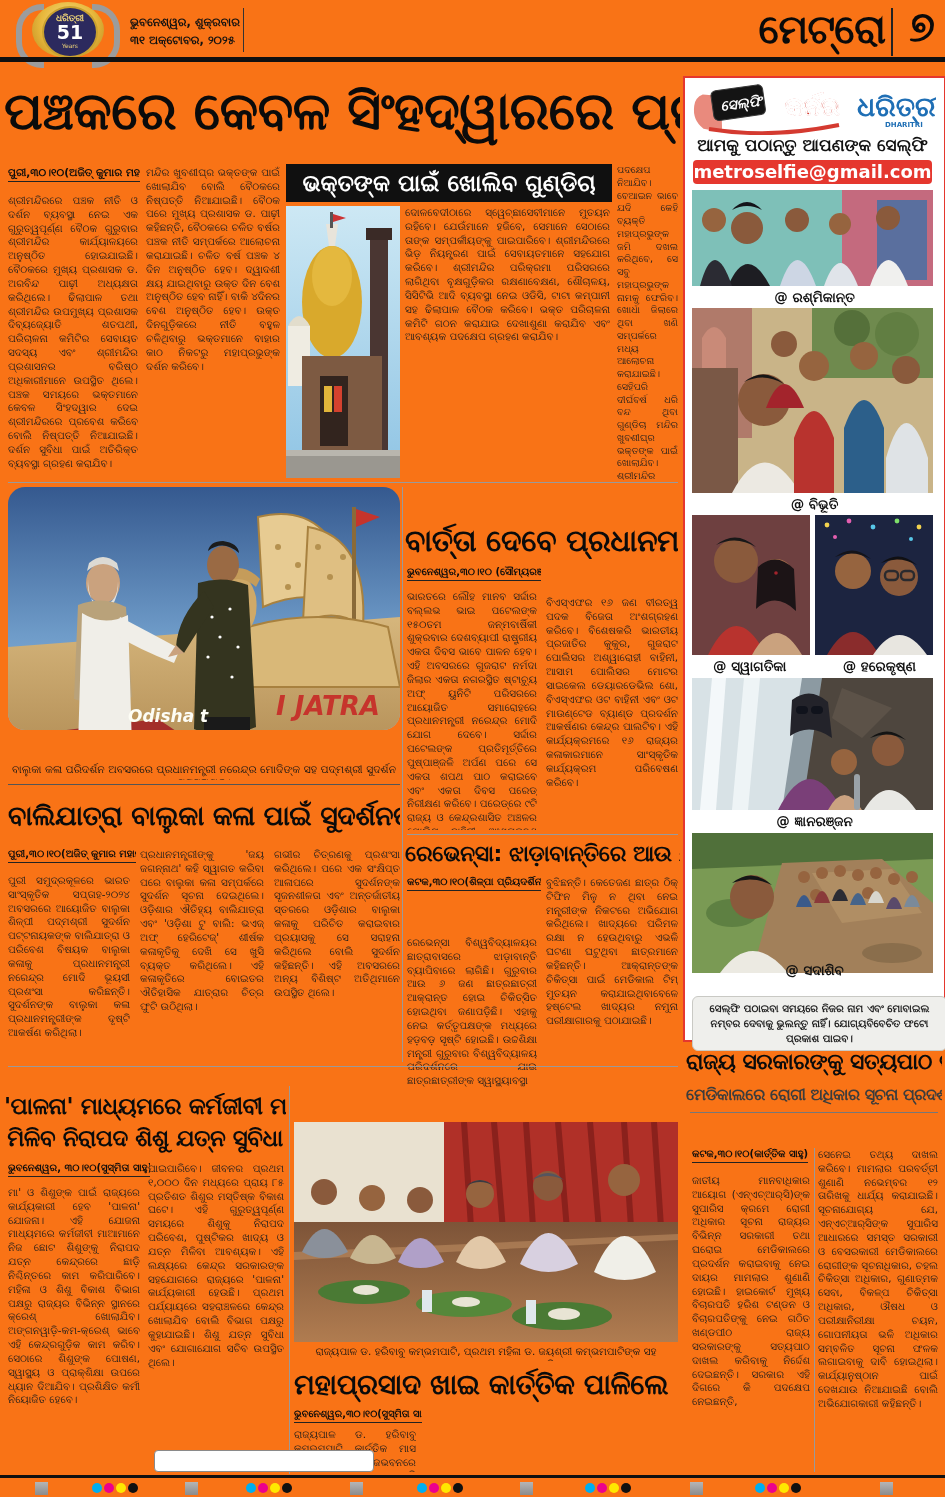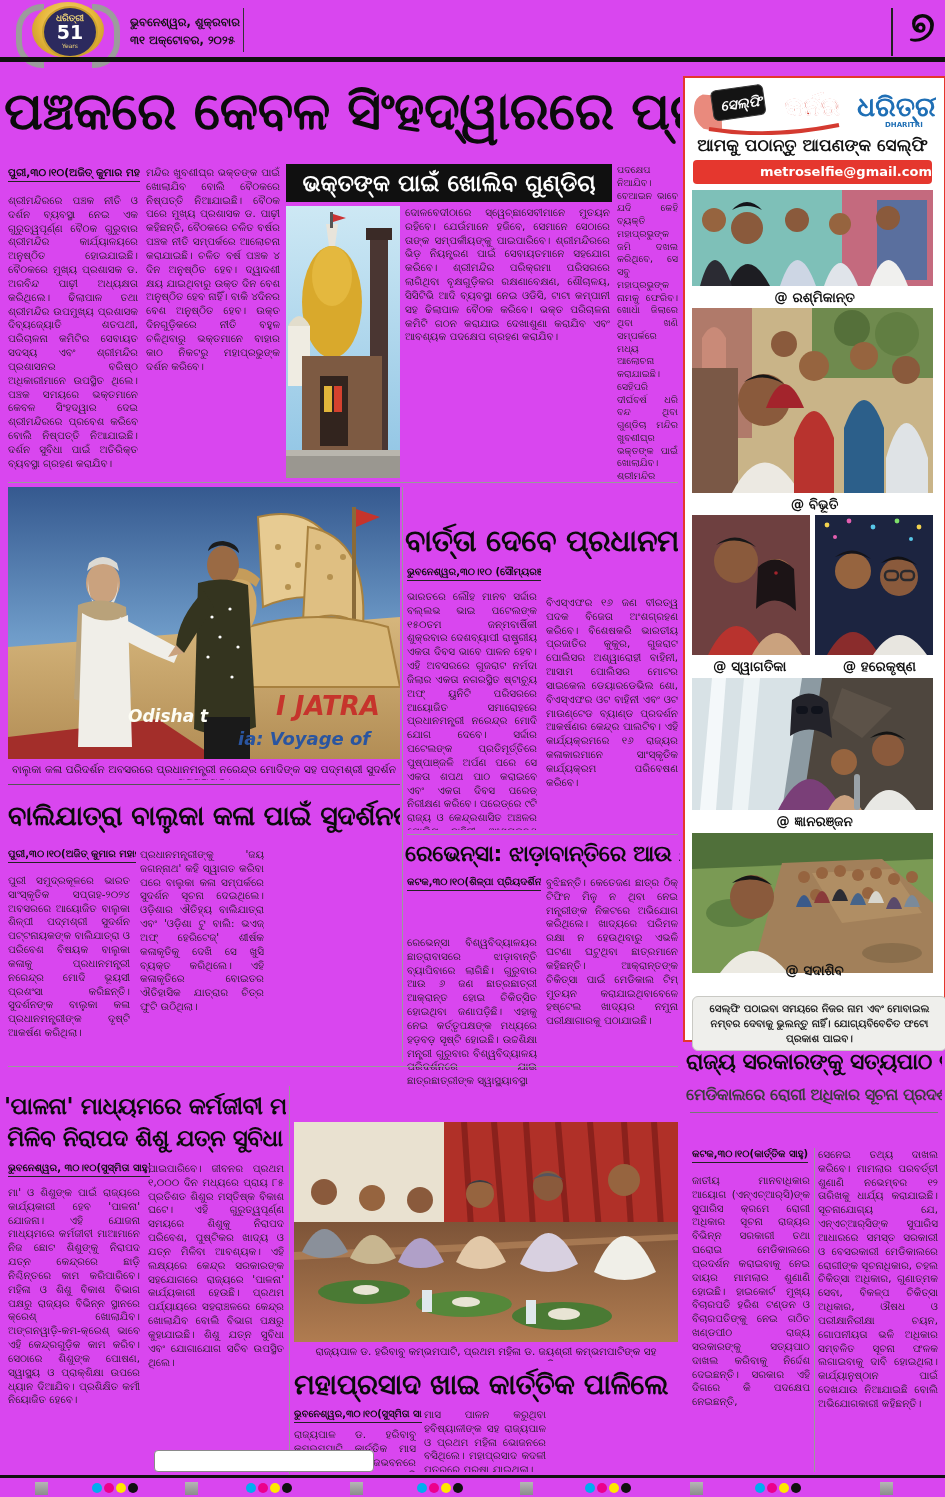--- a/index.html
+++ b/index.html
@@ -1,16 +1,16 @@
 <!DOCTYPE html>
 <html><head>
 <meta charset="utf-8">
 <style>
   html,body{margin:0;padding:0;background:#e9e9e6;}
-  #page{position:relative;width:945px;height:1497px;background:#d946ef;overflow:hidden;
+  #page{position:relative;width:945px;height:1497px;background:#f97316;overflow:hidden;
         font-family:"DejaVu Sans","Liberation Sans",sans-serif;color:#161616;}
   .abs{position:absolute;}
   .col{position:absolute;font-size:10.4px;line-height:1.33;text-align:justify;overflow:hidden;
        color:#1d1d1d;word-break:break-word;}
   .col-sm{font-size:9.6px;}
   .byline{position:absolute;font-weight:bold;font-size:10.6px;color:#0d0d0d;overflow:hidden;white-space:nowrap;}
   .byline span{display:inline-block;border-bottom:1.6px solid #222;padding-bottom:2px;}
   .headline{position:absolute;font-weight:800;color:#0b0b0b;letter-spacing:-0.5px;overflow:hidden;}
   .hl-center{text-align:center;}
   .caption{position:absolute;font-size:10.6px;color:#151515;text-align:center;overflow:hidden;}
@@ -33,21 +33,21 @@
   .dateline{position:absolute;left:130px;top:13px;font-size:11.5px;font-weight:bold;line-height:1.6;color:#111;}
   .metro{position:absolute;right:60px;top:6px;font-size:40px;font-weight:800;color:#0a0a0a;letter-spacing:-1px;}
   .pageno{position:absolute;right:10px;top:2px;font-size:42px;font-weight:800;color:#0a0a0a;}
   
   #selfiebox{position:absolute;left:683px;top:76px;width:259px;height:962px;
              border:2.5px solid #e5372e;background:#fff;}
   .selfie-head{position:absolute;left:4px;top:3px;width:247px;height:54px;overflow:hidden;}
   .selfie-tag{position:absolute;left:4px;top:57px;width:247px;text-align:center;font-weight:800;
               font-size:17px;color:#111;}
   .selfie-mail{position:absolute;left:8px;top:82px;width:239px;height:24px;background:#e5372e;border-radius:4px;
-               color:#fff;font-weight:800;font-size:13px;text-align:right;line-height:24px;}
+               color:#fff;font-weight:800;font-size:18px;text-align:center;line-height:24px;}
   .sname{position:absolute;width:100%;text-align:center;font-weight:800;font-size:13.5px;color:#111;}
   .snote{position:absolute;left:7px;width:241px;background:#efefec;border:1px solid #c9c9c4;border-radius:6px;
          font-size:10.3px;font-weight:bold;text-align:center;padding:4px 6px;line-height:1.45;color:#222;}
   .sphoto{position:absolute;overflow:hidden;background:#ddd;}
   
   .regsq{position:absolute;width:13px;height:13px;background:linear-gradient(#b5b5b5,#8c8c8c);}
   .regdot{position:absolute;width:10px;height:10px;border-radius:50%;}
   .blankbox{position:absolute;border:1px solid #8a8a8a;border-radius:4px;background:#fff;}
 </style>
 </head>
@@ -63,20 +63,21 @@
       <div class="t1">ଧରିତ୍ରୀ</div>
       <div class="t2">51</div>
       <div class="t3">Years</div>
     </div>
   </div>
   <div class="dateline">
     <div>ଭୁବନେଶ୍ୱର, ଶୁକ୍ରବାର</div>
     <div>୩୧ ଅକ୍ଟୋବର, ୨୦୨୫</div>
   </div>
   <div class="vr" style="left:243px;top:8px;height:44px;background:#333;"></div>
+  <div class="metro">ମେଟ୍ରୋ</div>
   <div class="vr" style="right:52px;top:8px;height:48px;background:#222;width:2px;"></div>
   <div class="pageno">୭</div>
   <div class="blackbar" style="left:0;top:57px;width:945px;height:5px;"></div>
 
   <div class="headline hl-center" style="left:4px;top:64px;width:676px;height:94px;font-size:52px;line-height:94px;white-space:nowrap;">ପଞ୍ଚକରେ କେବଳ ସିଂହଦ୍ୱାରରେ ପ୍ରବେଶ</div>
 
   <div class="byline" style="left:8px;top:166px;width:132px;"><span>ପୁରୀ,୩୦।୧୦(ଅଜିତ୍ କୁମାର ମହାନ୍ତି)</span></div>
   <div class="col" style="left:8px;top:194px;width:130px;height:284px;">ଶ୍ରୀମନ୍ଦିରରେ ପଞ୍ଚକ ନୀତି ଓ ଦର୍ଶନ ବ୍ୟବସ୍ଥା ନେଇ ଏକ ଗୁରୁତ୍ୱପୂର୍ଣ୍ଣ ବୈଠକ ଗୁରୁବାର ଶ୍ରୀମନ୍ଦିର କାର୍ଯ୍ୟାଳୟରେ ଅନୁଷ୍ଠିତ ହୋଇଯାଇଛି। ବୈଠକରେ ମୁଖ୍ୟ ପ୍ରଶାସକ ଡ. ଅରବିନ୍ଦ ପାଢ଼ୀ ଅଧ୍ୟକ୍ଷତା କରିଥିଲେ। ଢିଲାପାଳ ତଥା ଶ୍ରୀମନ୍ଦିର ଉପମୁଖ୍ୟ ପ୍ରଶାସକ ଦିବ୍ୟଜ୍ୟୋତି ଶତପଥୀ, ପରିଚାଳନା କମିଟିର ସେବାୟତ ସଦସ୍ୟ ଏବଂ ଶ୍ରୀମନ୍ଦିର ପ୍ରଶାସନର ବରିଷ୍ଠ ଅଧିକାରୀମାନେ ଉପସ୍ଥିତ ଥିଲେ। ପଞ୍ଚକ ସମୟରେ ଭକ୍ତମାନେ କେବଳ ସିଂହଦ୍ୱାର ଦେଇ ଶ୍ରୀମନ୍ଦିରରେ ପ୍ରବେଶ କରିବେ ବୋଲି ନିଷ୍ପତ୍ତି ନିଆଯାଇଛି। ଦର୍ଶନ ସୁବିଧା ପାଇଁ ଅତିରିକ୍ତ ବ୍ୟବସ୍ଥା ଗ୍ରହଣ କରାଯିବ।</div>
   <div class="col" style="left:146px;top:166px;width:134px;height:312px;">ମନ୍ଦିର ଖୁବଶୀଘ୍ର ଭକ୍ତଙ୍କ ପାଇଁ ଖୋଲାଯିବ ବୋଲି ବୈଠକରେ ନିଷ୍ପତ୍ତି ନିଆଯାଇଛି। ବୈଠକ ପରେ ମୁଖ୍ୟ ପ୍ରଶାସକ ଡ. ପାଢ଼ୀ କହିଛନ୍ତି, ବୈଠକରେ ଚଳିତ ବର୍ଷର ପଞ୍ଚକ ନୀତି ସମ୍ପର୍କରେ ଆଲୋଚନା କରାଯାଇଛି। ଚଳିତ ବର୍ଷ ପଞ୍ଚକ ୪ ଦିନ ଅନୁଷ୍ଠିତ ହେବ। ଦ୍ୱାଦଶୀ କ୍ଷୟ ଯାଇଥିବାରୁ ଉକ୍ତ ଦିନ ବେଶ ଅନୁଷ୍ଠିତ ହେବ ନାହିଁ। ବାକି ୪ଦିନର ବେଶ ଅନୁଷ୍ଠିତ ହେବ। ଉକ୍ତ ଦିନଗୁଡ଼ିକରେ ନୀତି ବହୁଳ ଚଳିଥିବାରୁ ଭକ୍ତମାନେ ବାହାର କାଠ ନିକଟରୁ ମହାପ୍ରଭୁଙ୍କ ଦର୍ଶନ କରିବେ।</div>
 
@@ -106,21 +107,21 @@
       <rect x="38" y="180" width="8" height="26" fill="#e2b53a"></rect>
       <rect x="48" y="180" width="8" height="26" fill="#d4412e"></rect>
       <rect x="0" y="250" width="114" height="22" fill="#9a9790"></rect>
       <rect x="0" y="244" width="114" height="6" fill="#b9b6ae"></rect>
     </svg>
   </div>
   <div class="col" style="left:405px;top:206px;width:205px;height:272px;">ଦୋଳବେଦୀଠାରେ ସ୍ୱେଚ୍ଛାସେବୀମାନେ ମୁତୟନ ରହିବେ। ଯେଉଁମାନେ ହଜିବେ, ସେମାନେ ସେଠାରେ ତାଙ୍କ ସମ୍ପର୍କୀୟଙ୍କୁ ପାଇପାରିବେ। ଶ୍ରୀମନ୍ଦିରରେ ଭିଡ଼ ନିୟନ୍ତ୍ରଣ ପାଇଁ ସେବାୟତମାନେ ସହଯୋଗ କରିବେ। ଶ୍ରୀମନ୍ଦିର ପରିକ୍ରମା ପରିସରରେ ଲାଗିଥିବା ବୃକ୍ଷଗୁଡ଼ିକର ରକ୍ଷଣାବେକ୍ଷଣ, ଶୌଚାଳୟ, ସିସିଟିଭି ଆଦି ବ୍ୟବସ୍ଥା ନେଇ ଓଡିସି, ଟାଟା କମ୍ପାନୀ ସହ ଢିଲାପାଳ ବୈଠକ କରିବେ। ଭକ୍ତ ପରିଚାଳନା କମିଟି ଗଠନ କରାଯାଇ ଦେଖାଶୁଣା କରାଯିବ ଏବଂ ଆବଶ୍ୟକ ପଦକ୍ଷେପ ଗ୍ରହଣ କରାଯିବ।</div>
   <div class="col col-sm" style="left:617px;top:164px;width:61px;height:316px;">ପଦକ୍ଷେପ ନିଆଯିବ। ବେଆଇନ ଭାବେ ଯଦି କେହି ବ୍ୟକ୍ତି ମହାପ୍ରଭୁଙ୍କ ଜମି ଦଖଲ କରିଥିବେ, ସେ ସବୁ ମହାପ୍ରଭୁଙ୍କ ନାମକୁ ଫେରିବ। ଖୋର୍ଧା ଜିଲାରେ ଥିବା ଖଣି ସମ୍ପର୍କରେ ମଧ୍ୟ ଆଲୋଚନା କରାଯାଇଛି। ସେହିପରି ଦୀର୍ଘବର୍ଷ ଧରି ବନ୍ଦ ଥିବା ଗୁଣ୍ଡିଚା ମନ୍ଦିର ଖୁବଶୀଘ୍ର ଭକ୍ତଙ୍କ ପାଇଁ ଖୋଲାଯିବ। ଶ୍ରୀମନ୍ଦିର ପ୍ରଶାସନ ନିଜେ ଏହାର ପରିଚାଳନା କରିବ। ଏନେଇ ଏକ ଏସ୍‌ଓପି ପ୍ରସ୍ତୁତ ହୋଇଛି। ଶ୍ରୀଗୁଣ୍ଡିଚା ମନ୍ଦିର ବାହାର ପାର୍ଶ୍ୱ ଉନ୍ନତୀକରଣ କରାଯିବ। ପୂର୍ବରୁ ଗୁଣ୍ଡିଚା ମନ୍ଦିର ପଶ୍ଚିମପଟର ଉନ୍ନତୀକରଣ କରାଯାଇଥିଲା। ଅବଶିଷ୍ଟ ଅଂଶର କାମ ଶୀଘ୍ର ଆରମ୍ଭ ହେବ।</div>
   <div class="hr" style="left:8px;top:482px;width:670px;"></div>
 
-  <div class="abs" style="left:8px;top:487px;width:392px;height:272px;overflow:hidden;">
+  <div class="abs" style="left:8px;top:487px;width:392px;height:243px;overflow:hidden;border-radius:17px;">
     <svg width="392" height="272" viewBox="0 0 392 272" preserveAspectRatio="none">
       <defs>
         <linearGradient id="mural" x1="0" y1="0" x2="0" y2="1">
           <stop offset="0" stop-color="#35598f"></stop>
             <stop offset="0.55" stop-color="#6f9cc9"></stop>
             <stop offset="1" stop-color="#9dbfdd"></stop>
         </linearGradient>
         <linearGradient id="sand" x1="0" y1="0" x2="0" y2="1">
           <stop offset="0" stop-color="#d6b67c"></stop>
             <stop offset="1" stop-color="#b28d55"></stop>
@@ -171,20 +172,21 @@
       <text x="230" y="258" font-size="18" font-style="italic" font-weight="bold" fill="#2a55a0">ia: Voyage of</text>
     </svg>
   </div>
   <div class="caption" style="left:8px;top:763px;width:392px;height:17px;font-size:10.8px;">ବାଲୁକା କଳା ପରିଦର୍ଶନ ଅବସରରେ ପ୍ରଧାନମନ୍ତ୍ରୀ ନରେନ୍ଦ୍ର ମୋଦିଙ୍କ ସହ ପଦ୍ମଶ୍ରୀ ସୁଦର୍ଶନ ପଟ୍ଟନାୟକ।</div>
   <div class="hr" style="left:8px;top:784px;width:392px;background:#555;"></div>
 
   <div class="headline hl-center" style="left:8px;top:790px;width:392px;height:52px;font-size:27px;line-height:52px;white-space:nowrap;">ବାଲିଯାତ୍ରା ବାଲୁକା କଳା ପାଇଁ ସୁଦର୍ଶନଙ୍କୁ ପ୍ରଧାନମନ୍ତ୍ରୀଙ୍କ ପ୍ରଶଂସା</div>
   <div class="byline" style="left:8px;top:848px;width:128px;font-size:10px;"><span>ପୁରୀ,୩୦।୧୦(ଅଜିତ୍ କୁମାର ମହାନ୍ତି)</span></div>
   <div class="col" style="left:8px;top:874px;width:122px;height:188px;">ପୁରୀ ସମୁଦ୍ରକୂଳରେ ଭାରତ ସାଂସ୍କୃତିକ ସପ୍ତାହ-୨୦୨୪ ଅବସରରେ ଆୟୋଜିତ ବାଲୁକା ଶିଳ୍ପୀ ପଦ୍ମଶ୍ରୀ ସୁଦର୍ଶନ ପଟ୍ଟନାୟକଙ୍କ ବାଲିଯାତ୍ରା ଓ ପରିବେଶ ବିଷୟକ ବାଲୁକା କଳାକୁ ପ୍ରଧାନମନ୍ତ୍ରୀ ନରେନ୍ଦ୍ର ମୋଦି ଭୂୟସୀ ପ୍ରଶଂସା କରିଛନ୍ତି। ସୁଦର୍ଶନଙ୍କ ବାଲୁକା କଳା ପ୍ରଧାନମନ୍ତ୍ରୀଙ୍କ ଦୃଷ୍ଟି ଆକର୍ଷଣ କରିଥିଲା।</div>
   <div class="col" style="left:140px;top:848px;width:124px;height:214px;">ପ୍ରଧାନମନ୍ତ୍ରୀଙ୍କୁ 'ଜୟ ଜଗନ୍ନାଥ' କହି ସ୍ୱାଗତ କରିବା ପରେ ବାଲୁକା କଳା ସମ୍ପର୍କରେ ସୁଦର୍ଶନ ସୂଚନା ଦେଇଥିଲେ। ଓଡ଼ିଶାର ଐତିହ୍ୟ ବାଲିଯାତ୍ରା ଏବଂ 'ଓଡ଼ିଶା ଟୁ ବାଲି: ଭଏଜ୍ ଅଫ୍ ହେରିଟେଜ୍' ଶୀର୍ଷକ କଳାକୃତିକୁ ଦେଖି ସେ ଖୁସି ବ୍ୟକ୍ତ କରିଥିଲେ। ଏହି କଳାକୃତିରେ ବୋଇତର ଐତିହାସିକ ଯାତ୍ରାର ଚିତ୍ର ଫୁଟି ଉଠିଥିଲା।</div>
+  <div class="col" style="left:274px;top:848px;width:126px;height:214px;">ଗଭୀର ଚିତ୍ରଣକୁ ପ୍ରଶଂସା କରିଥିଲେ। ପରେ ଏକ ସଂକ୍ଷିପ୍ତ ଆଳାପରେ ସୁଦର୍ଶନଙ୍କ ସୃଜନଶୀଳତା ଏବଂ ଅନ୍ତର୍ଜାତୀୟ ସ୍ତରରେ ଓଡ଼ିଶାର ବାଲୁକା କଳାକୁ ପରିଚିତ କରାଇବାର ପ୍ରୟାସକୁ ସେ ସରାହନା କରିଥିଲେ ବୋଲି ସୁଦର୍ଶନ କହିଛନ୍ତି। ଏହି ଅବସରରେ ଅନ୍ୟ ବିଶିଷ୍ଟ ଅତିଥିମାନେ ଉପସ୍ଥିତ ଥିଲେ।</div>
 
   <div class="vr" style="left:402px;top:487px;height:575px;"></div>
 
   <div class="headline hl-center" style="left:405px;top:523px;width:273px;height:36px;font-size:30px;line-height:36px;white-space:nowrap;">ବାର୍ତ୍ତା ଦେବେ ପ୍ରଧାନମନ୍ତ୍ରୀ</div>
   <div class="byline" style="left:407px;top:566px;width:134px;font-size:10px;"><span>ଭୁବନେଶ୍ୱର,୩୦।୧୦ (ସୌମ୍ୟରଞ୍ଜନ ଭାଇଚ)</span></div>
   <div class="col" style="left:407px;top:590px;width:130px;height:240px;">ଭାରତରେ ଲୌହ ମାନବ ସର୍ଦ୍ଦାର ବଲ୍ଲଭ ଭାଇ ପଟେଲଙ୍କ ୧୫୦ତମ ଜନ୍ମବାର୍ଷିକୀ ଶୁକ୍ରବାର ଦେଶବ୍ୟାପୀ ରାଷ୍ଟ୍ରୀୟ ଏକତା ଦିବସ ଭାବେ ପାଳନ ହେବ। ଏହି ଅବସରରେ ଗୁଜରାଟ ନର୍ମଦା ଜିଲାର ଏକତା ନଗରସ୍ଥିତ ଷ୍ଟାଚ୍ୟୁ ଅଫ୍ ୟୁନିଟି ପରିସରରେ ଆୟୋଜିତ ସମାରୋହରେ ପ୍ରଧାନମନ୍ତ୍ରୀ ନରେନ୍ଦ୍ର ମୋଦି ଯୋଗ ଦେବେ। ସର୍ଦ୍ଦାର ପଟେଲଙ୍କ ପ୍ରତିମୂର୍ତ୍ତିରେ ପୁଷ୍ପାଞ୍ଜଳି ଅର୍ପଣ ପରେ ସେ ଏକତା ଶପଥ ପାଠ କରାଇବେ ଏବଂ ଏକତା ଦିବସ ପରେଡ୍ ନିରୀକ୍ଷଣ କରିବେ। ପରେଡ୍‌ରେ ୯ଟି ରାଜ୍ୟ ଓ କେନ୍ଦ୍ରଶାସିତ ଅଞ୍ଚଳର ପୋଲିସ ବାହିନୀ ଅଂଶଗ୍ରହଣ କରିବେ।</div>
   <div class="col" style="left:546px;top:596px;width:132px;height:264px;">ବିଏସ୍‌ଏଫର ୧୬ ଜଣ ବୀରତ୍ୱ ପଦକ ବିଜେତା ଅଂଶଗ୍ରହଣ କରିବେ। ବିଶେଷକରି ଭାରତୀୟ ପ୍ରଜାତିର କୁକୁର, ଗୁଜରାଟ ପୋଲିସର ଅଶ୍ୱାରୋହୀ ବାହିନୀ, ଆସାମ ପୋଲିସର ମୋଟର ସାଇକେଲ ଡେୟାରଡେଭିଲ ଶୋ, ବିଏସ୍‌ଏଫର ଓଟ ବାହିନୀ ଏବଂ ଓଟ ମାଉଣ୍ଟେଡ ବ୍ୟାଣ୍ଡ ପ୍ରଦର୍ଶନ ଆକର୍ଷଣର କେନ୍ଦ୍ର ପାଲଟିବ। ଏହି କାର୍ଯ୍ୟକ୍ରମରେ ୧୬ ରାଜ୍ୟର କଳାକାରମାନେ ସାଂସ୍କୃତିକ କାର୍ଯ୍ୟକ୍ରମ ପରିବେଷଣ କରିବେ।</div>
   <div class="hr" style="left:407px;top:834px;width:271px;"></div>
 
   <div class="headline hl-center" style="left:405px;top:838px;width:275px;height:32px;font-size:22px;line-height:32px;white-space:nowrap;">ରେଭେନ୍ସା: ଝାଡ଼ାବାନ୍ତିରେ ଆଉ ୬ ଆକ୍ରାନ୍ତ</div>
@@ -391,21 +393,20 @@
         <path d="M226 142 Q254 80 284 142 Q254 158 226 142 Z" fill="#d8d0e0"></path>
       <path d="M238 58 Q254 44 270 58 Q254 50 238 58 Z" fill="#55555e"></path>
       <circle cx="330" cy="58" r="16" fill="#96643f"></circle>
         <path d="M300 150 Q330 78 362 150 Q330 166 300 150 Z" fill="#f0efe8"></path>
     </svg>
   </div>
   <div class="caption" style="left:294px;top:1345px;width:384px;height:16px;font-size:10.4px;">ରାଜ୍ୟପାଳ ଡ. ହରିବାବୁ କମ୍ଭମପାଟି, ପ୍ରଥମ ମହିଳା ଡ. ଜୟଶ୍ରୀ କମ୍ଭମପାଟିଙ୍କ ସହ ଅନ୍ୟମାନେ ମହାପ୍ରସାଦ ଖାଉଛନ୍ତି।</div>
   <div class="headline hl-center" style="left:294px;top:1364px;width:384px;height:42px;font-size:28px;line-height:42px;white-space:nowrap;">ମହାପ୍ରସାଦ ଖାଇ କାର୍ତ୍ତିକ ପାଳିଲେ ରାଜ୍ୟପାଳ</div>
   <div class="byline" style="left:294px;top:1408px;width:128px;font-size:9.8px;"><span>ଭୁବନେଶ୍ୱର,୩୦।୧୦(ସୁସ୍ମିତା ସାହୁ)</span></div>
   <div class="col" style="left:294px;top:1428px;width:122px;height:44px;">ରାଜ୍ୟପାଳ ଡ. ହରିବାବୁ କମ୍ଭମପାଟି କାର୍ତ୍ତିକ ମାସ ଅବସରରେ ରାଜଭବନରେ ମହାପ୍ରସାଦ ସେବନ କରି ପବିତ୍ର କାର୍ତ୍ତିକ ପାଳନ କରିଛନ୍ତି।</div>
-  <div class="col" style="left:424px;top:1408px;width:122px;height:64px;">ମାସ ପାଳନ କରୁଥିବା ହବିଷ୍ୟାଳୀଙ୍କ ସହ ରାଜ୍ୟପାଳ ଓ ପ୍ରଥମ ମହିଳା ଭୋଜନରେ ବସିଥିଲେ। ମହାପ୍ରସାଦ କଦଳୀ ପତ୍ରରେ ପରଷା ଯାଇଥିଲା।</div>
 
   <div class="headline hl-center" style="left:686px;top:1046px;width:256px;height:32px;font-size:22px;line-height:32px;white-space:nowrap;">ରାଜ୍ୟ ସରକାରଙ୍କୁ ସତ୍ୟପାଠ ଦାଖଲ ନିର୍ଦ୍ଦେଶ</div>
   <div class="headline hl-center" style="left:686px;top:1082px;width:256px;height:26px;font-size:16px;line-height:26px;white-space:nowrap;color:#3c3c3c;font-weight:700;">ମେଡିକାଲରେ ରୋଗୀ ଅଧିକାର ସୂଚନା ପ୍ରଦର୍ଶନ ମାମଲା</div>
   <div class="hr" style="left:690px;top:1112px;width:248px;background:#777;"></div>
   <div class="byline" style="left:692px;top:1148px;width:124px;font-size:10px;"><span>କଟକ,୩୦।୧୦(କାର୍ତ୍ତିକ ସାହୁ)</span></div>
   <div class="col" style="left:692px;top:1174px;width:118px;height:298px;">ଜାତୀୟ ମାନବାଧିକାର ଆୟୋଗ (ଏନ୍‌ଏଚ୍‌ଆର୍‌ସି)ଙ୍କ ସୁପାରିସ କ୍ରମେ ରୋଗୀ ଅଧିକାର ସୂଚନା ରାଜ୍ୟର ବିଭିନ୍ନ ସରକାରୀ ତଥା ଘରୋଇ ମେଡିକାଲରେ ପ୍ରଦର୍ଶନ କରାଇବାକୁ ନେଇ ଦାୟର ମାମଲାର ଶୁଣାଣି ହୋଇଛି। ହାଇକୋର୍ଟ ମୁଖ୍ୟ ବିଚାରପତି ହରିଶ ଟଣ୍ଡନ ଓ ବିଚାରପତିଙ୍କୁ ନେଇ ଗଠିତ ଖଣ୍ଡପୀଠ ରାଜ୍ୟ ସରକାରଙ୍କୁ ସତ୍ୟପାଠ ଦାଖଲ କରିବାକୁ ନିର୍ଦ୍ଦେଶ ଦେଇଛନ୍ତି। ସରକାର ଏହି ଦିଗରେ କି ପଦକ୍ଷେପ ନେଇଛନ୍ତି,</div>
   <div class="col" style="left:818px;top:1148px;width:120px;height:324px;">ସେନେଇ ତଥ୍ୟ ଦାଖଲ କରିବେ। ମାମଲାର ପରବର୍ତ୍ତୀ ଶୁଣାଣି ନଭେମ୍ବର ୧୨ ତାରିଖକୁ ଧାର୍ଯ୍ୟ କରାଯାଇଛି। ସୂଚନାଯୋଗ୍ୟ ଯେ, ଏନ୍‌ଏଚ୍‌ଆର୍‌ସିଙ୍କ ସୁପାରିସ ଆଧାରରେ ସମସ୍ତ ସରକାରୀ ଓ ବେସରକାରୀ ମେଡିକାଲରେ ରୋଗୀଙ୍କ ସୂଚନାଧିକାର, ଚହଲ ଚିକିତ୍ସା ଅଧିକାର, ଗୁଣାତ୍ମକ ସେବା, ବିକଳ୍ପ ଚିକିତ୍ସା ଅଧିକାର, ଔଷଧ ଓ ପରୀକ୍ଷାନିରୀକ୍ଷା ଚୟନ, ଗୋପନୀୟତା ଭଳି ଅଧିକାର ସମ୍ବଳିତ ସୂଚନା ଫଳକ ଲଗାଇବାକୁ ଦାବି ହୋଇଥିଲା। କାର୍ଯ୍ୟାନୁଷ୍ଠାନ ପାଇଁ ଦେଖଯାଉ ନିଆଯାଇଛି ବୋଲି ଅଭିଯୋଗକାରୀ କହିଛନ୍ତି।</div>
   <div class="vr" style="left:814px;top:1148px;height:324px;"></div>
 
   <div class="blankbox" style="left:154px;top:1450px;width:218px;height:20px;"></div>

